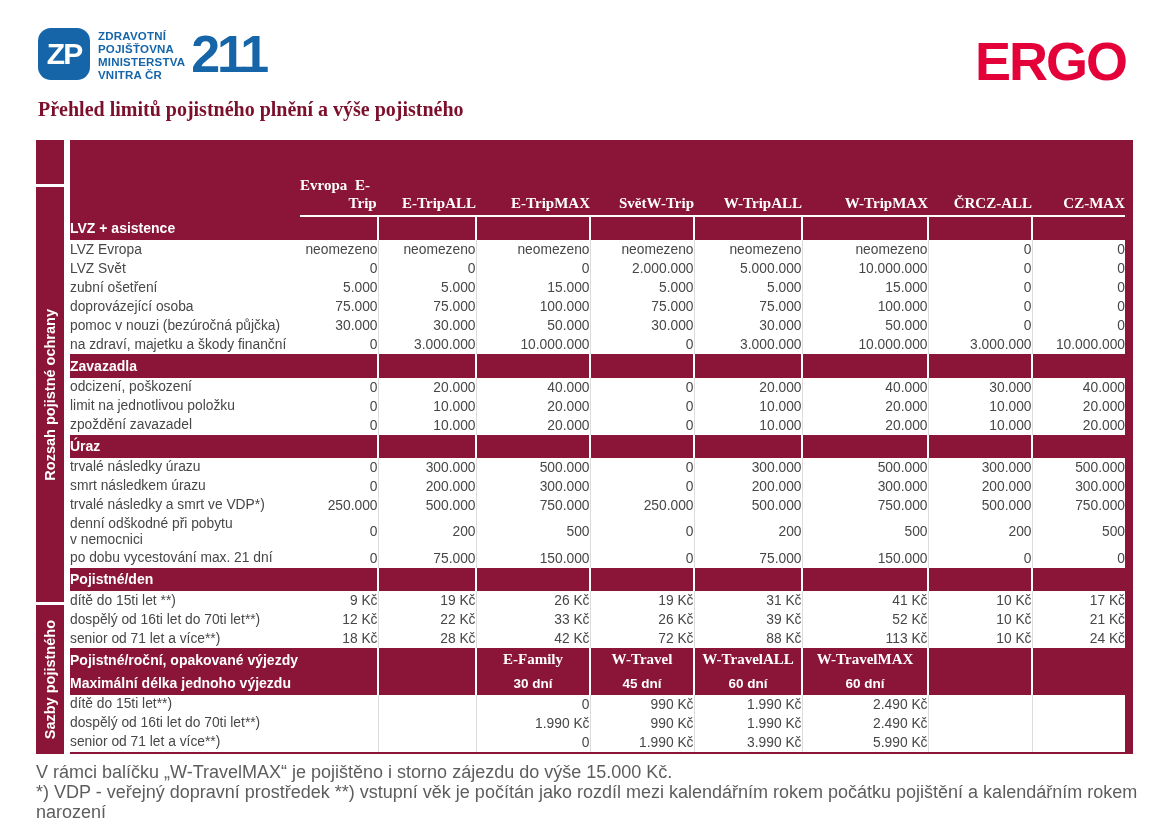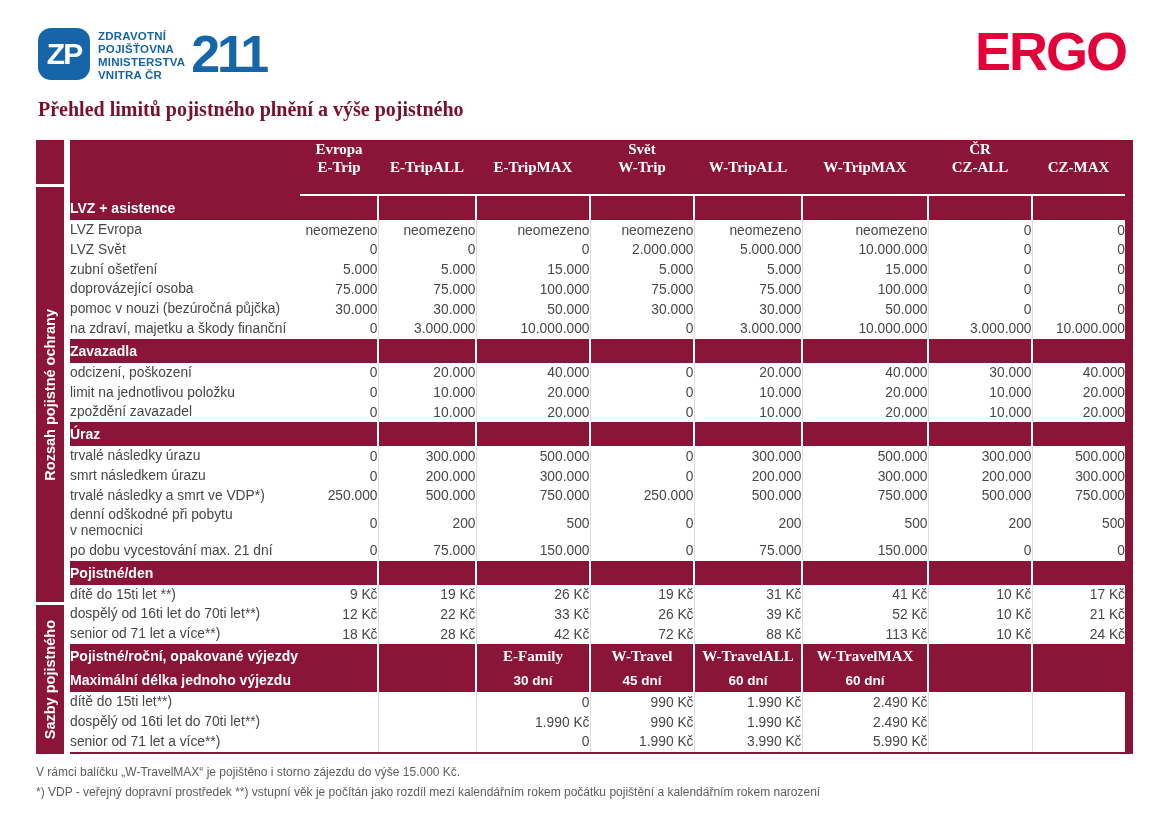--- a/index.html
+++ b/index.html
@@ -8,58 +8,58 @@
 
   
   .hdr{position:relative;height:102px;padding-top:18px;box-sizing:border-box;}
   .zp{position:absolute;left:38px;top:28px;display:flex;align-items:flex-start;}
   .zp-badge{width:52px;height:52px;background:#1565A8;border-radius:13px;display:flex;align-items:center;justify-content:center;
             color:#fff;font-weight:bold;font-size:30px;letter-spacing:-2px;font-family:"Liberation Sans",sans-serif;}
   .zp-lines{margin-left:8px;color:#1565A8;font-weight:bold;font-size:11.5px;line-height:13px;letter-spacing:.2px;padding-top:2px;}
   .zp-num{margin-left:6px;color:#1565A8;font-weight:bold;font-size:52px;line-height:52px;letter-spacing:-3px;margin-top:0px;}
   .title{position:absolute;left:50%;top:48px;transform:translateX(-50%);
          font-family:"Liberation Serif",serif;font-weight:bold;font-size:32px;color:#7C0F2C;white-space:nowrap;}
-  .ergo{position:absolute;right:36px;top:20px;color:#E40039;font-weight:bold;font-size:54px;letter-spacing:-2px;
+  .ergo{position:absolute;right:36px;top:30px;color:#E40039;font-weight:bold;font-size:54px;letter-spacing:-2px;
         font-family:"Liberation Sans",sans-serif;}
   .subtitle{position:absolute;left:38px;top:98px;font-family:"Liberation Serif",serif;font-weight:bold;font-size:20px;color:#7C0F2C;}
 
   
   .tablewrap{position:absolute;left:36px;top:140px;display:flex;}
   .strip{width:28px;margin-right:6px;display:flex;flex-direction:column;}
   .strip .seg{background:#8A1538;}
   .seg-a{height:44px;}
   .seg-b{height:415px;margin-top:3px;display:flex;align-items:center;justify-content:center;}
   .seg-c{height:149px;margin-top:3px;display:flex;align-items:center;justify-content:center;}
   .vlabel{writing-mode:vertical-rl;transform:rotate(180deg);color:#fff;font-weight:bold;font-size:14.5px;white-space:nowrap;}
 
   table.t{border-collapse:collapse;table-layout:fixed;border-right:8px solid #8A1538;border-bottom:2px solid #8A1538;}
   table.t th,table.t td{padding:0;margin:0;}
 
   
   tr.head th{background:#8A1538;height:44px;vertical-align:bottom;color:#fff;font-family:"Liberation Serif",serif;}
   tr.head th.valh{border-bottom:2px solid #fff;}
-  .colhead{display:flex;flex-direction:column;justify-content:flex-end;padding-bottom:18px;}
+  .colhead{display:flex;flex-direction:row;justify-content:flex-end;padding-bottom:3px;margin-top:36px;}
   .colhead .region,.colhead .cname{font-weight:bold;font-size:15px;line-height:18px;text-align:center;}
 
   
   tr.sec td{background:#8A1538;height:22px;color:#fff;}
   td.seclbl{font-weight:bold;font-size:14px;padding-left:8px;text-align:left;}
   td.secv{font-size:13px;}
   td.secv + td.secv{border-left:2px solid #fff;}
   td.subcol{font-family:"Liberation Serif",serif;font-weight:bold;font-size:15px;text-align:center;}
   td.dur{font-weight:bold;font-size:13.5px;text-align:center;}
 
   
   tr.body td{background:#fff;height:18px;font-size:13.8px;color:#474747;vertical-align:middle;}
   td.lbl{text-align:left;padding-left:8px;white-space:pre-line;line-height:16px;}
   td.val{text-align:right;padding-right:7px;}
   td.val + td.val{border-left:1px solid #dcdcdc;}
 
   
-  .notes{position:absolute;left:36px;top:762px;font-size:12px;color:#5d5d5d;line-height:20px;}
+  .notes{position:absolute;left:36px;top:762px;font-size:18px;color:#5d5d5d;line-height:20px;}
   .notes p{margin:0;}
 </style>
 </head>
 <body>
 
 <div class="page">
 
   <div class="hdr">
     <div class="zp">
       <div class="zp-badge">ZP</div>

